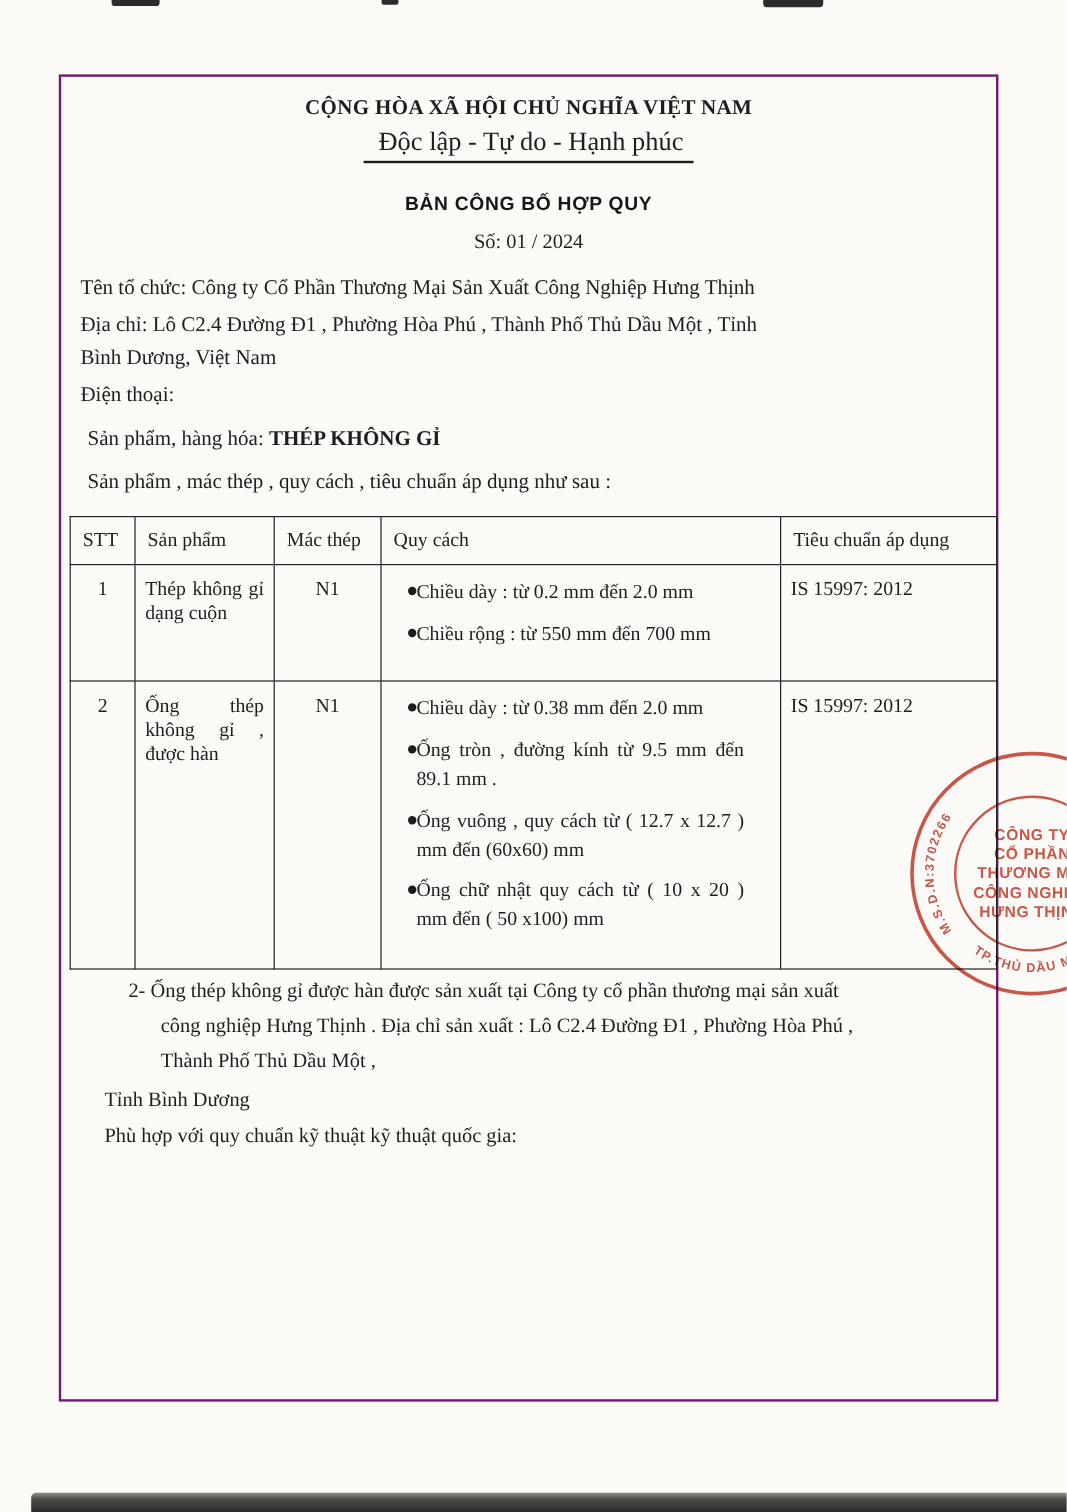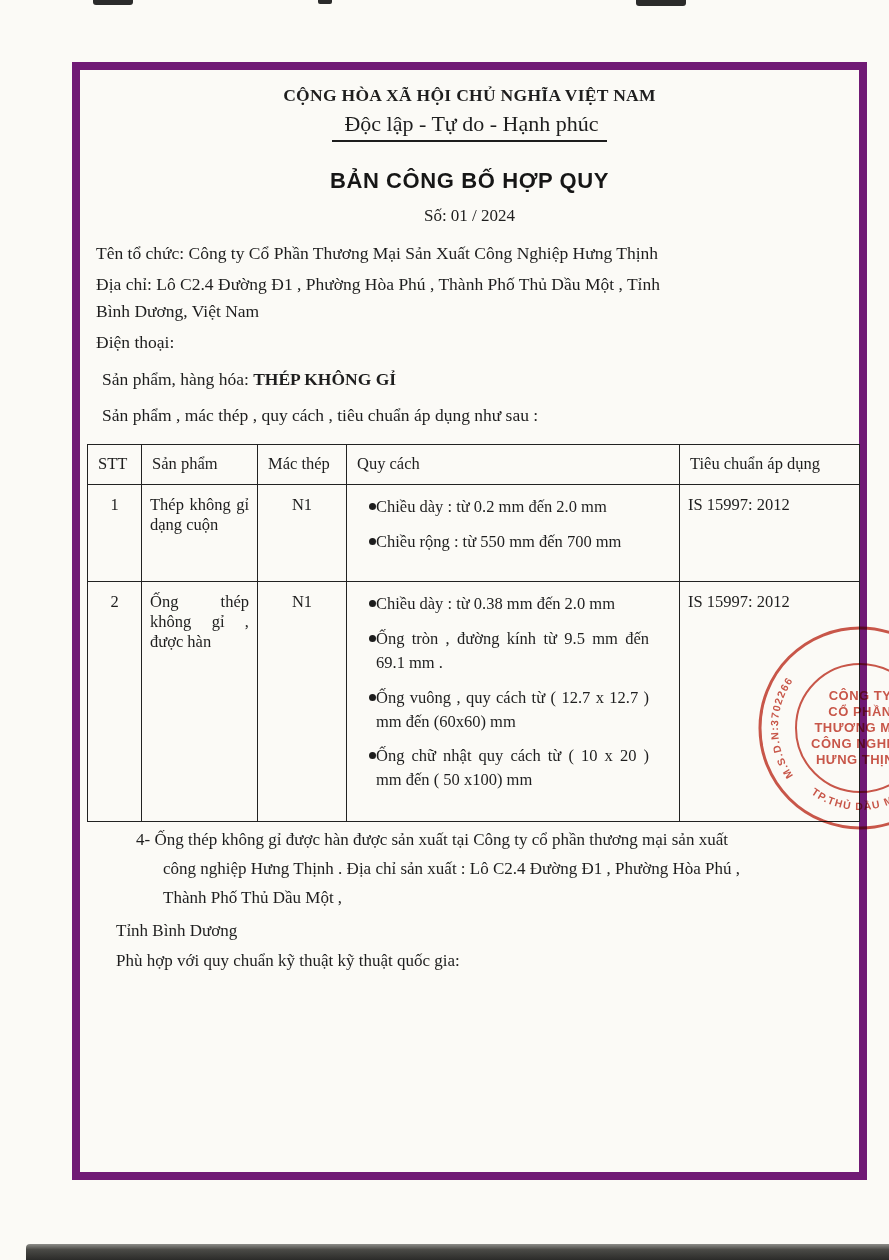--- a/index.html
+++ b/index.html
@@ -20,37 +20,37 @@
   .a3 { left: 636px; top: 0; width: 50px; height: 6px; border-radius: 0 0 3px 3px; }
 
   
   .bottom-band {
     position: absolute; left: 26px; right: 0; bottom: 0; height: 16px;
     background: linear-gradient(180deg, #8d8d89 0%, #4a4a46 35%, #2b2b29 100%);
     border-radius: 4px 0 0 0;
   }
 
   .frame {
-    position: absolute; left: 72px; top: 62px;
+    position: absolute; left: 49px; top: 62px;
     width: 779px; height: 1087px;
-    border: 8px solid #701a75;
+    border: 2px solid #701a75;
     padding-top: 15px;
     box-sizing: content-box;
   }
 
   .nat-country { text-align: center; font-weight: 700; font-size: 17.5px; letter-spacing: .3px; }
   .nat-motto-wrap { text-align: center; margin-top: 5px; }
   .nat-motto {
     display: inline-block; font-weight: 400; font-size: 22px;
     border-bottom: 2px solid #1d1d1d; padding: 0 8px 3px 12px;
   }
 
   .doc-title {
     font-family: "Liberation Sans", sans-serif;
-    font-weight: 700; font-size: 22px; letter-spacing: .6px;
+    font-weight: 700; font-size: 16px; letter-spacing: .6px;
     text-align: center; margin-top: 26px; color: #161616;
   }
   .doc-number { text-align: center; font-size: 17px; margin-top: 12px; }
 
   .info { margin-top: 14px; }
   .info-line { margin: 3px 16px; font-size: 17.5px; line-height: 1.58; }
   .info-line.indent2 { margin-left: 22px; }
   .info-line.gap { margin-top: 9px; }
   .pre { white-space: pre-line; }
 
@@ -170,38 +170,38 @@
           <td class="c-sp">Ống thép không gỉ , được hàn</td>
           <td class="c-mac">N1</td>
           <td class="c-qc">
             <ul class="specs">
               <li>
                   <span class="bullet"></span>
                   <span class="spec-text">Chiều dày : từ 0.38 mm đến 2.0 mm</span>
                 </li>
               <li>
                   <span class="bullet"></span>
-                  <span class="spec-text">Ống tròn , đường kính từ 9.5 mm đến 69.1 mm .</span>
+                  <span class="spec-text">Ống tròn , đường kính từ 9.5 mm đến 89.1 mm .</span>
                 </li>
               <li>
                   <span class="bullet"></span>
                   <span class="spec-text">Ống vuông , quy cách từ ( 12.7 x 12.7 ) mm đến (60x60) mm</span>
                 </li>
               <li>
                   <span class="bullet"></span>
                   <span class="spec-text">Ống chữ nhật quy cách từ ( 10 x 20 ) mm đến ( 50 x100) mm</span>
                 </li>
             </ul>
           </td>
           <td class="c-tc">IS 15997: 2012</td>
         </tr>
       </tbody>
     </table>
 
-    <p class="note note2 pre">4- Ống thép không gỉ được hàn được sản xuất tại Công ty cổ phần thương mại sản xuất
+    <p class="note note2 pre">2- Ống thép không gỉ được hàn được sản xuất tại Công ty cổ phần thương mại sản xuất
 công nghiệp Hưng Thịnh . Địa chỉ sản xuất : Lô C2.4 Đường Đ1 , Phường Hòa Phú ,
 Thành Phố Thủ Dầu Một ,</p>
     <p class="province">Tỉnh Bình Dương</p>
     <p class="conf-intro">Phù hợp với quy chuẩn kỹ thuật kỹ thuật quốc gia:</p>
 
   </div>
 
   <svg class="stamp" width="230" height="230" viewBox="0 0 230 230" aria-hidden="true">
     <defs>
       <path id="arcFull" d="M 115,33 A 82,82 0 1 1 115,197 A 82,82 0 1 1 115,33"></path>

